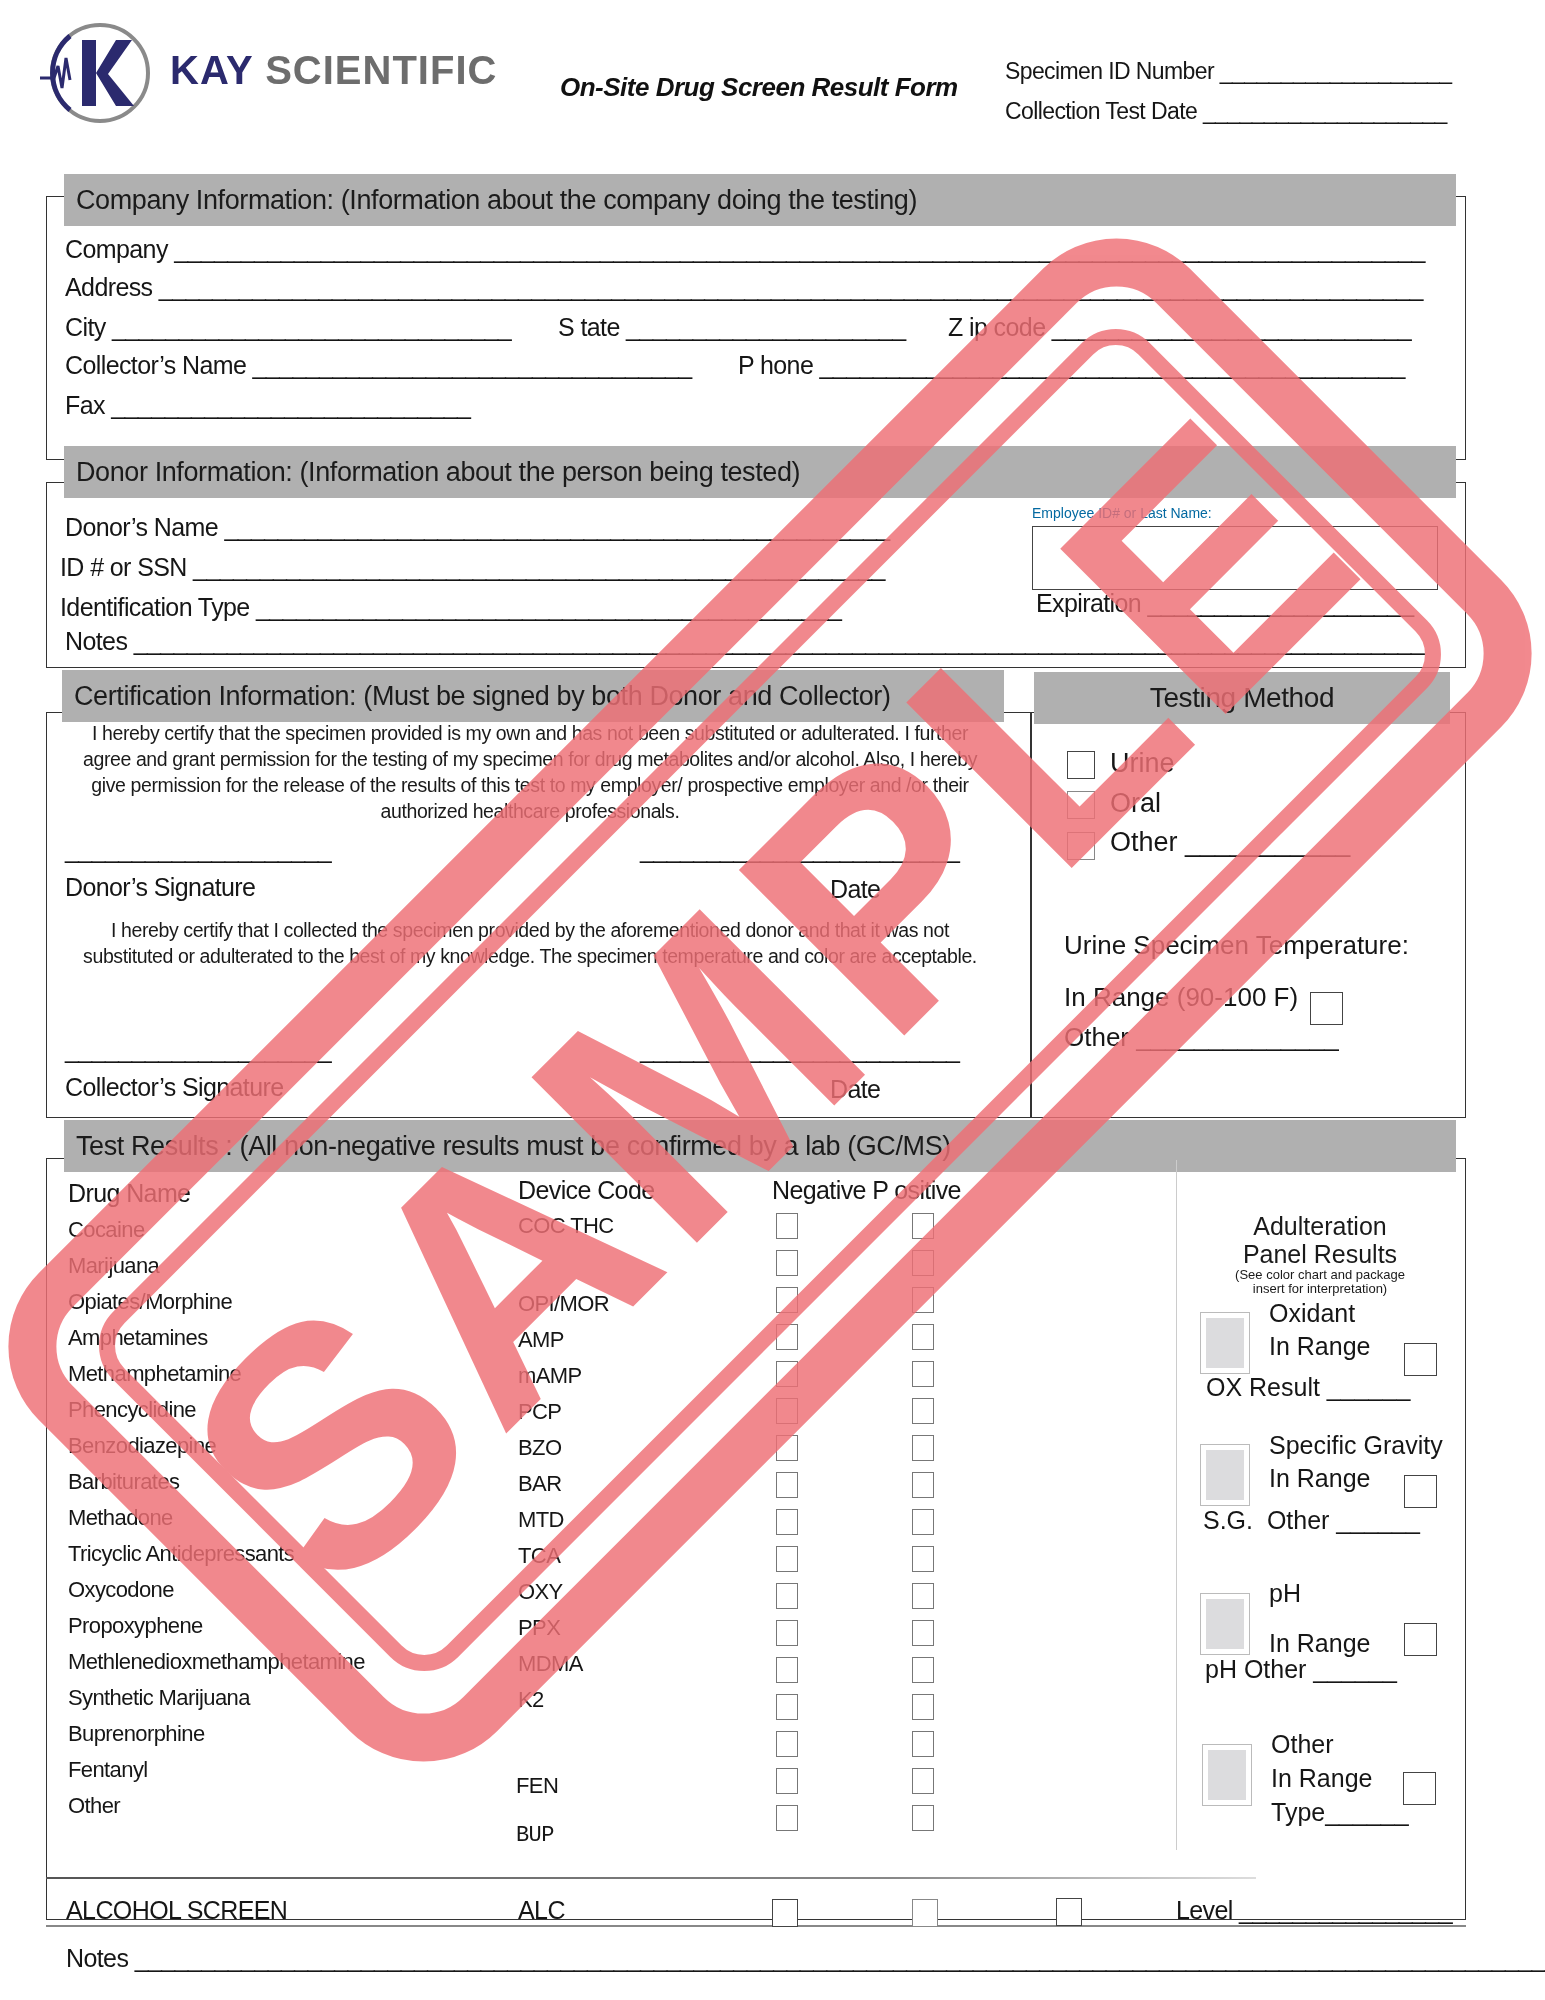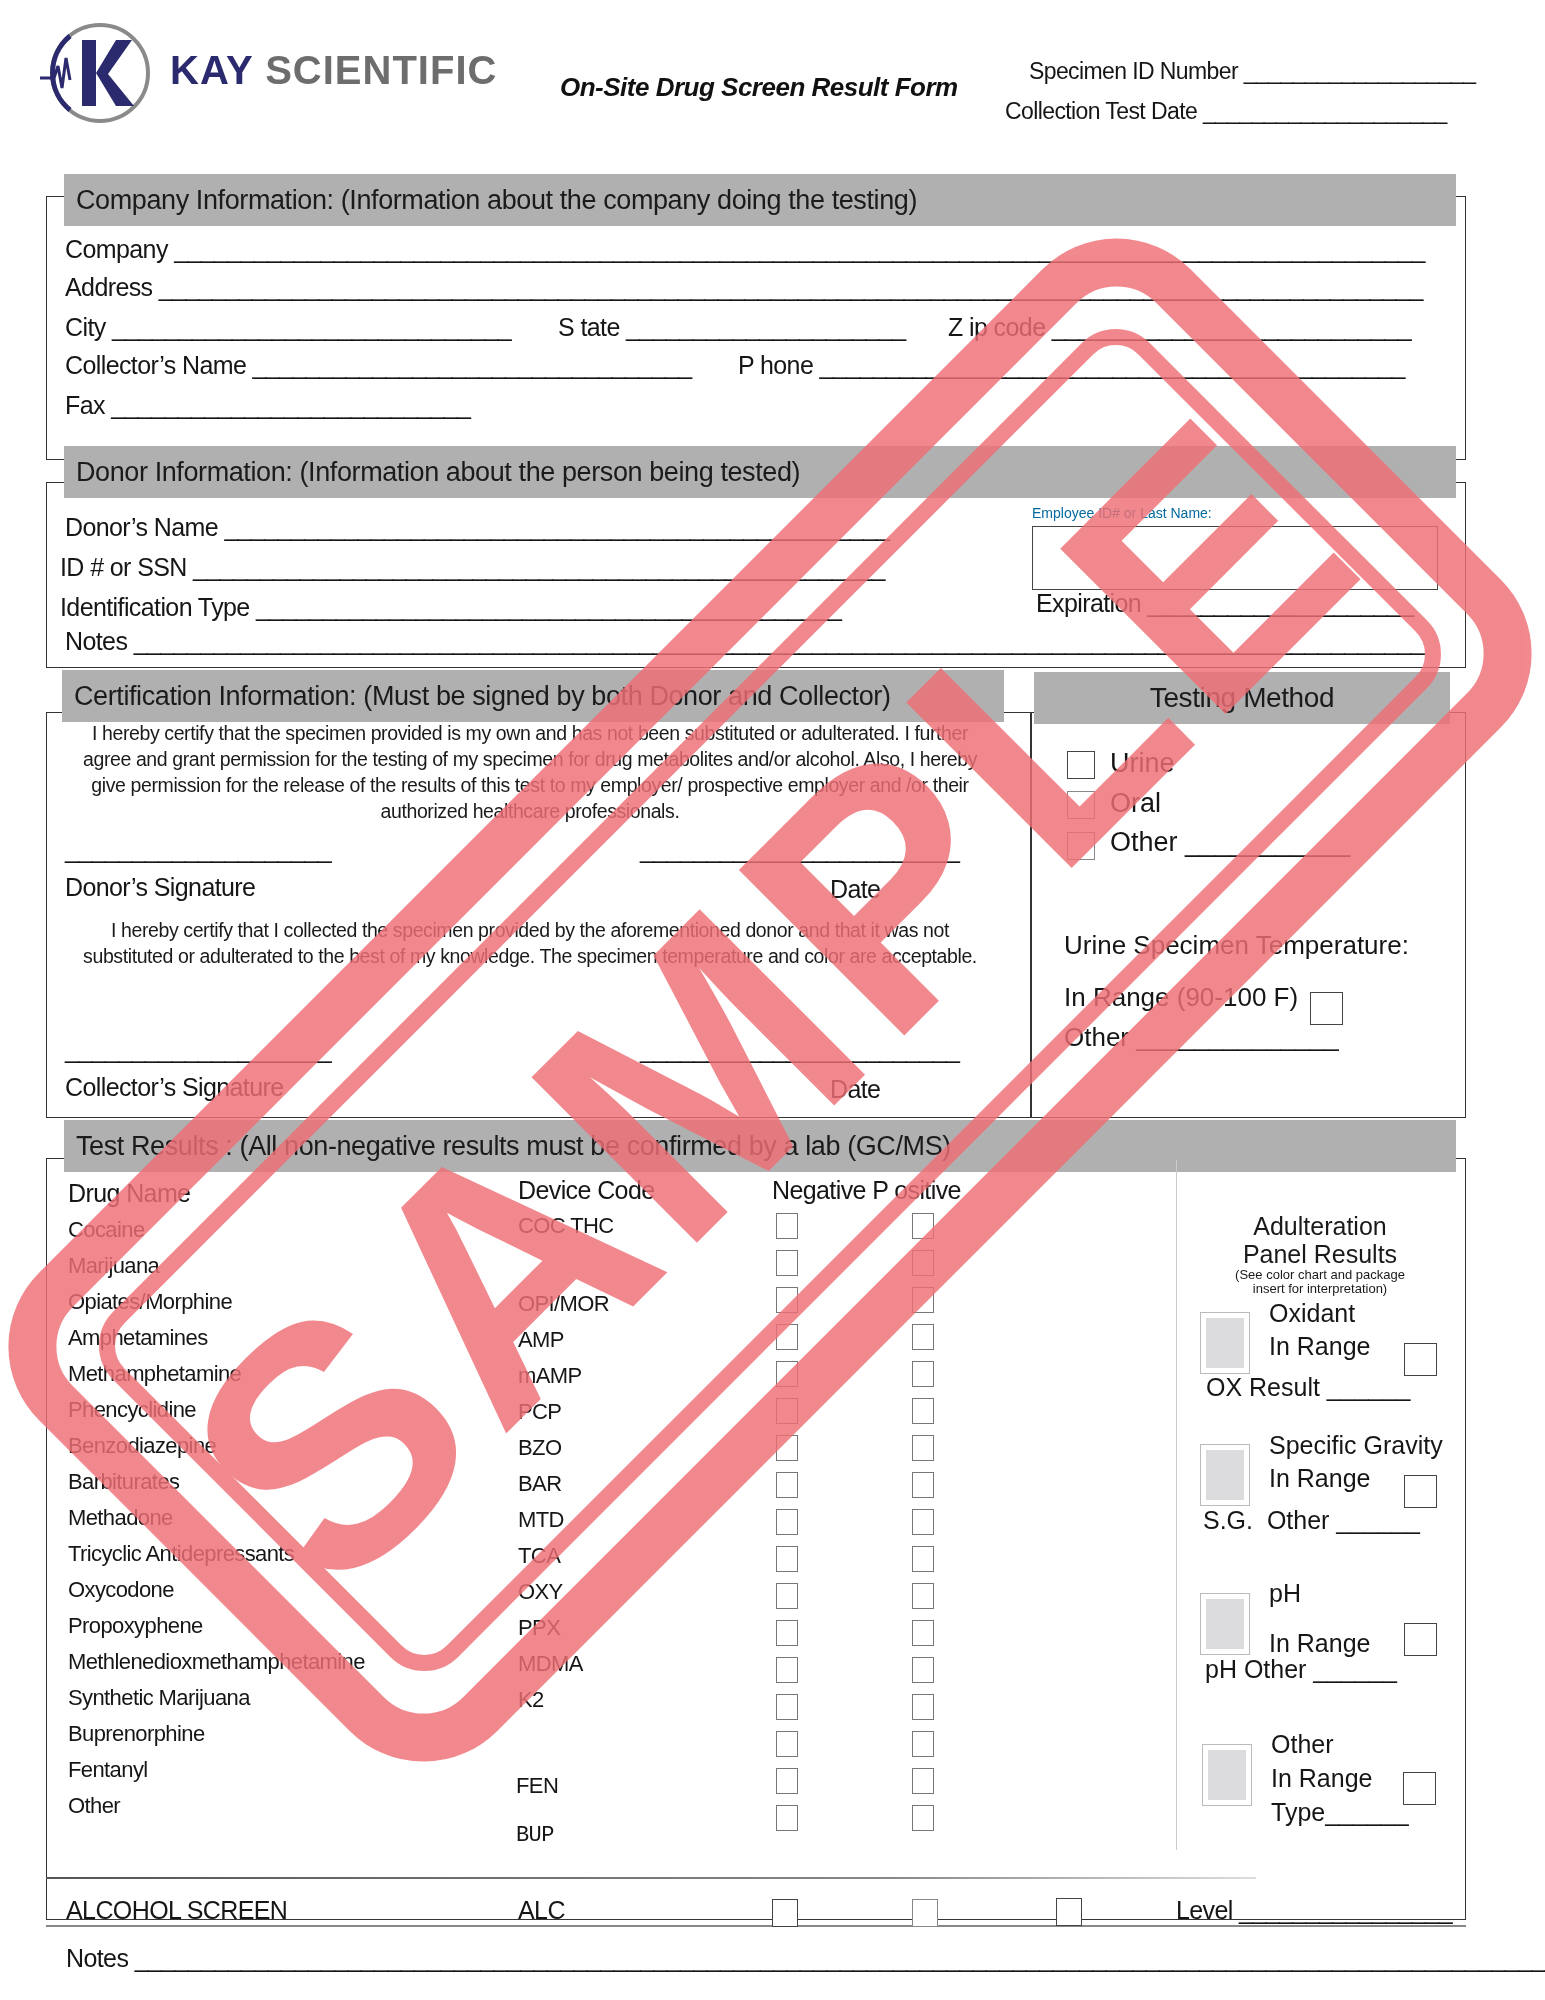--- a/index.html
+++ b/index.html
@@ -29,21 +29,21 @@
     <path d="M30 18 A48 48 0 0 0 30 92" fill="none" stroke="#2b2a6e" stroke-width="5"></path>
     <path d="M0 60 L14 60 L18 48 L22 70 L26 40 L30 62" fill="none" stroke="#2b2a6e" stroke-width="3"></path>
     <rect x="42" y="22" width="14" height="66" fill="#2b2a6e"></rect>
     <polygon points="56,55 76,22 92,22 68,56 94,88 76,88" fill="#2b2a6e"></polygon>
   </svg>
   <div class="abs" style="left:170px; top:48px; font-size:40px; font-weight:bold; letter-spacing:1px;">
     <span style="color:#2b2a6e">KAY</span>
     <span style="color:#6d6d6d">SCIENTIFIC</span>
   </div>
   <div class="abs" style="left:560px; top:72px; font-size:26px; font-weight:bold; font-style:italic; letter-spacing:-0.5px;">On-Site Drug Screen Result Form</div>
-  <div class="ts narrow" style="left:1005px; top:58px; font-size:23px;margin-left:24px;">Specimen ID Number ___________________</div>
+  <div class="ts narrow" style="left:1005px; top:58px; font-size:23px;">Specimen ID Number ___________________</div>
   <div class="ts narrow" style="left:1005px; top:98px; font-size:23px;">Collection Test Date ____________________</div>
 </div>
 
 <div class="frame" style="left:46px; top:196px; width:1418px; height:262px; border-right:1.5px solid #333; border-top:1.5px solid #333;"></div>
 <div class="banner" style="left:64px; top:174px; width:1380px;">Company Information: (Information about the company doing the testing)</div>
 <div class="t narrow" style="left:65px; top:234px;">Company ______________________________________________________________________________________________</div>
 <div class="t narrow" style="left:65px; top:272px;">Address _______________________________________________________________________________________________</div>
 <div class="t narrow" style="left:65px; top:312px;">City ______________________________</div>
 <div class="t narrow" style="left:558px; top:312px;">S tate _____________________</div>
 <div class="t narrow" style="left:948px; top:312px;">Z ip code ___________________________</div>

